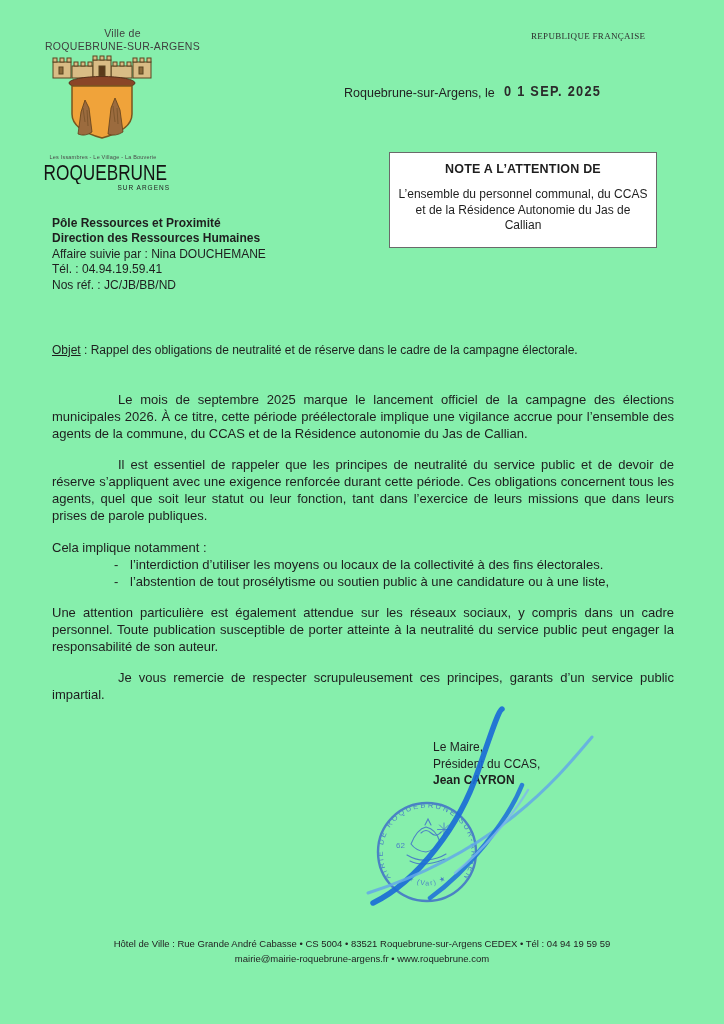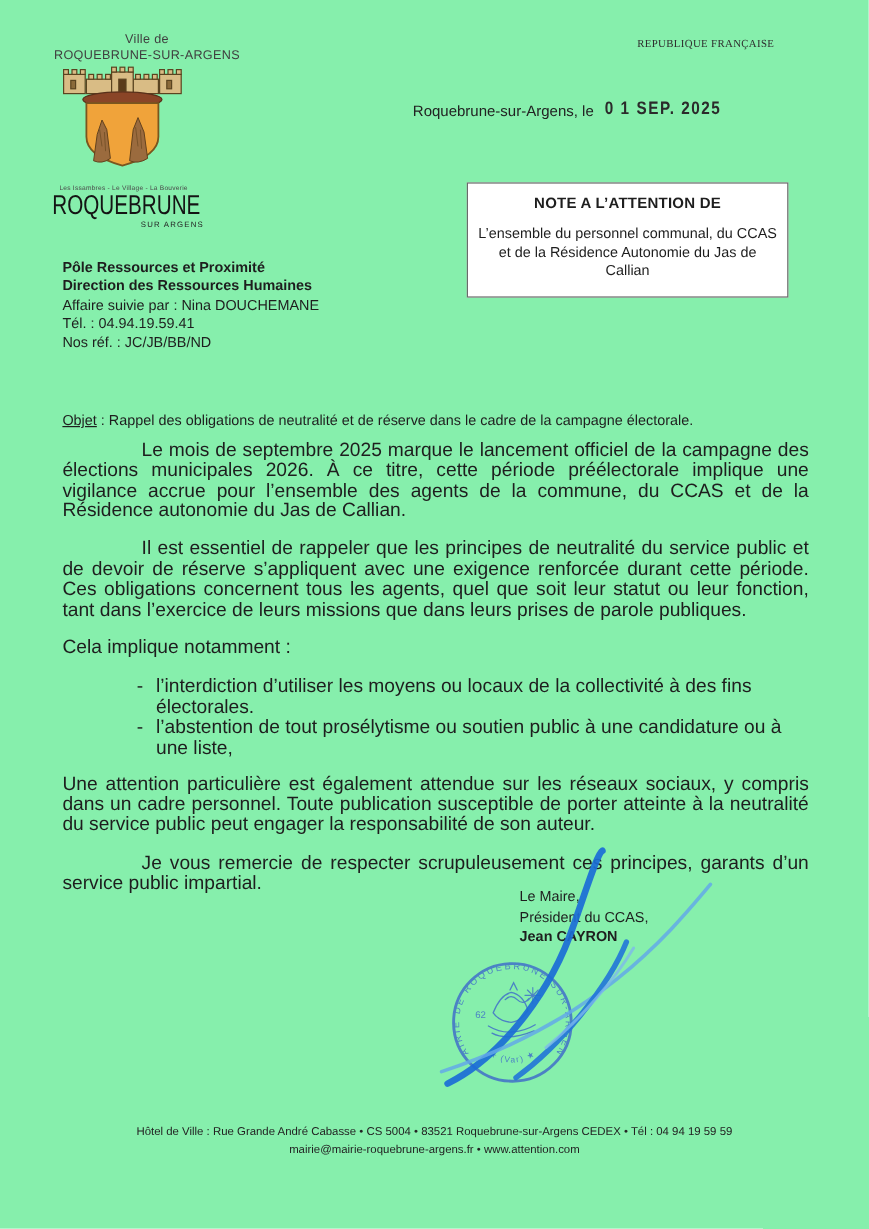--- a/index.html
+++ b/index.html
@@ -42,24 +42,24 @@
     border:1.5px solid #6a6a6a; text-align:center; background:#fff;
   }
   .note-box-title { margin-top:9px; font-weight:bold; font-size:12.5px; letter-spacing:0.2px; }
   .note-box-body { margin:11px 8px 0; font-size:12px; line-height:15.5px; }
   
   .sender { position:absolute; left:52px; top:216px; font-size:12px; line-height:15.4px; }
   .sender .b { font-weight:bold; }
   
   .subject { position:absolute; left:52px; top:343px; width:622px; font-size:12px; }
   .subject .u { text-decoration:underline; }
-  .body-text { position:absolute; left:52px; top:368px; width:622px; font-size:16px; line-height:16.8px; }
+  .body-text { position:absolute; left:52px; top:392px; width:622px; font-size:13px; line-height:16.8px; }
   .body-text p { margin:0 0 15px; text-align:justify; }
   .body-text p.indent { text-indent:66px; }
-  .body-text p.intro { margin-bottom:16px; text-align:left; }
+  .body-text p.intro { margin-bottom:1px; text-align:left; }
   .body-text p.last { margin-bottom:0; }
   .bullets { margin:0 0 14px; padding:0; list-style:none; }
   .bullets li { position:relative; padding-left:78px; text-align:left; }
   .bullets li::before { content:"-"; position:absolute; left:62px; }
   
   .signature { position:absolute; left:433px; top:739px; font-size:12px; line-height:16.5px; }
   .signature .name { font-weight:bold; }
   .stamp { position:absolute; left:374px; top:799px; width:106px; height:106px; }
   .sig-strokes { position:absolute; left:340px; top:695px; width:280px; height:230px; }
   
@@ -193,16 +193,16 @@
     <g fill="none" stroke-linecap="round">
       <path d="M162,14 C158,16 150,42 138,76 C120,130 78,186 33,208" stroke="#1b6cd6" stroke-width="5.5" opacity="0.92"></path>
       <path d="M252,42 C220,80 160,155 28,198" stroke="#63a9e8" stroke-width="3" opacity="0.85"></path>
       <path d="M182,90 C168,125 128,176 90,203" stroke="#2174d8" stroke-width="4.5" opacity="0.9"></path>
       <path d="M188,95 C172,122 142,156 115,178" stroke="#7db8ec" stroke-width="2.4" opacity="0.8"></path>
     </g>
   </svg>
 
   <div class="footer">
     <div>Hôtel de Ville : Rue Grande André Cabasse • CS 5004 • 83521 Roquebrune-sur-Argens CEDEX • Tél : 04 94 19 59 59</div>
-    <div>mairie@mairie-roquebrune-argens.fr • www.attention.com</div>
+    <div>mairie@mairie-roquebrune-argens.fr • www.roquebrune.com</div>
   </div>
 
 </div>
 
 </body></html>

